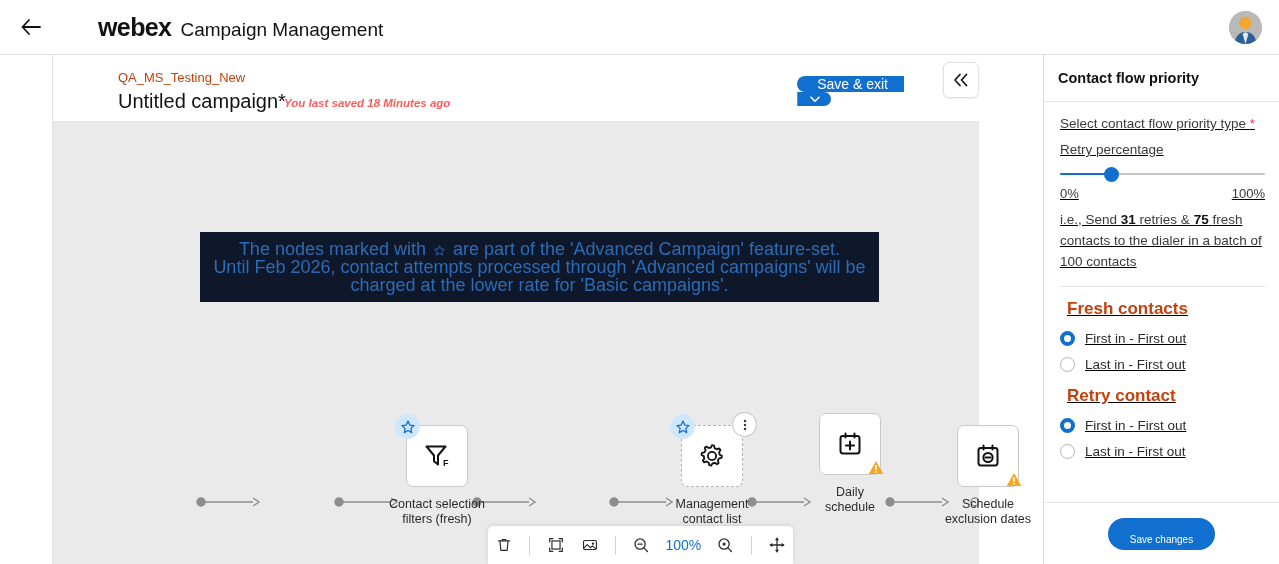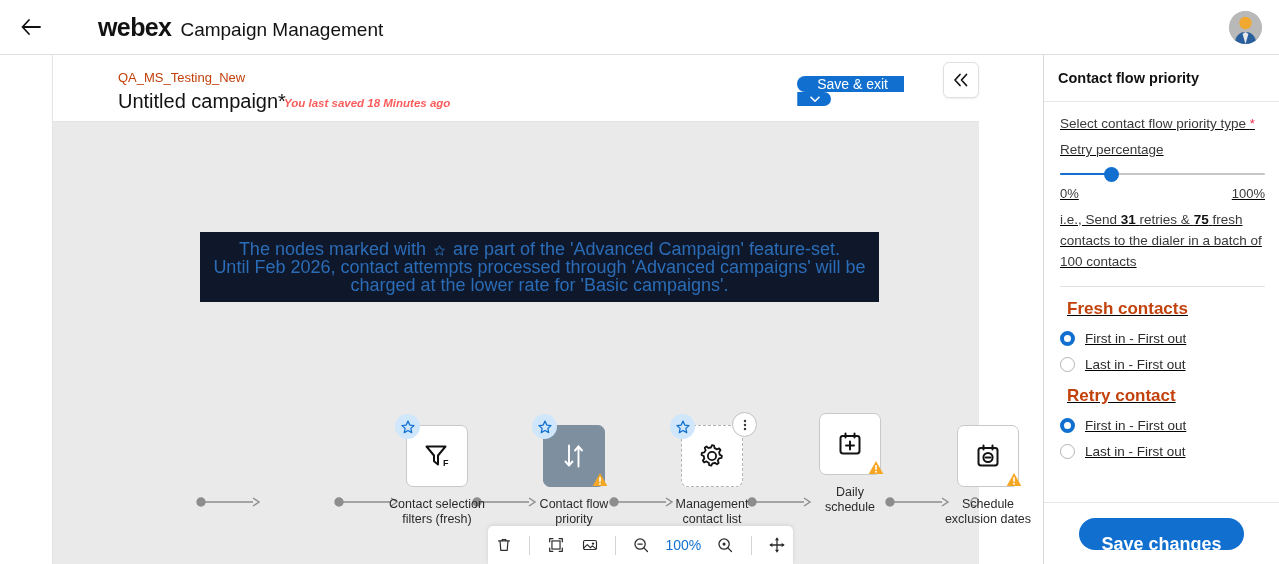--- a/index.html
+++ b/index.html
@@ -199,22 +199,22 @@
     display: flex; align-items: center; justify-content: center; flex: 0 0 auto;
   }
   .radio.checked { border: 4.5px solid #1170cf; }
   .radio-label { font-size: 13.5px; color: #2b2b2b; }
   .rp-footer {
     height: 62px; border-top: 1px solid #e6e6e6;
     display: flex; align-items: center; justify-content: center;
   }
   .save-changes {
     background: #1170cf; color: #fff; border: none; border-radius: 17px;
-    height: 32px; padding: 16px 22px; font-size: 18px; cursor: pointer;
-    font-family: "Liberation Sans", sans-serif; font-weight: bold;
+    height: 32px; padding: 16px 22px; font-size: 10px; cursor: pointer;
+    font-family: "Liberation Sans", sans-serif; font-weight: normal;
   }
 </style>
 </head>
 <body>
 
 <div class="app">
 
   <div class="topbar">
     <div class="back-btn">
       <svg width="24" height="24" viewBox="0 0 24 24">
@@ -308,42 +308,20 @@
           </div>
           <svg width="32" height="32" viewBox="0 0 32 32">
             <path d="M5.5 6.5 h19 l-7.5 9 v9 l-4 -3.2 v-5.8 Z" fill="none" stroke="#121212" stroke-width="2" stroke-linejoin="round"></path>
             <text x="22" y="26" font-family="Liberation Sans, sans-serif" font-size="9" font-weight="bold" fill="#121212">F</text>
           </svg>
         </div>
         <div class="node-label">Contact selection</div>
         <div class="node-sublabel">filters (fresh)</div>
       </div>
 
-      <div class="node-wrap" style="left:455px;top:303px">
-        <div class="node-box selected">
-          <div class="star-badge">
-            <svg width="16" height="16" viewBox="0 0 24 24">
-              <path d="M12 3.2 L14.7 9.1 L21 9.8 L16.3 14.1 L17.6 20.4 L12 17.2 L6.4 20.4 L7.7 14.1 L3 9.8 L9.3 9.1 Z" fill="none" stroke="#1170cf" stroke-width="1.9" stroke-linejoin="round"></path>
-            </svg>
-          </div>
-          <svg width="30" height="30" viewBox="0 0 30 30">
-            <path d="M10 4.5 v20 M10 24.5 L6.5 20.5 M10 24.5 L13.5 20.5" fill="none" stroke="#fff" stroke-width="1.9" stroke-linecap="round" stroke-linejoin="round"></path>
-            <path d="M19.5 25.5 v-20 M19.5 5.5 L16 9.5 M19.5 5.5 L23 9.5" fill="none" stroke="#fff" stroke-width="1.9" stroke-linecap="round" stroke-linejoin="round"></path>
-          </svg>
-          <div class="warn-badge">
-            <svg width="16" height="15" viewBox="0 0 16 15">
-              <path d="M8 1 L15.3 14 H0.7 Z" fill="#f5a623"></path>
-              <rect x="7.2" y="5" width="1.6" height="5" rx="0.7" fill="#fff"></rect>
-              <circle cx="8" cy="11.7" r="0.95" fill="#fff"></circle>
-            </svg>
-          </div>
-        </div>
-        <div class="node-label">Contact flow</div>
-        <div class="node-sublabel">priority</div>
-      </div>
 
       <div class="node-wrap" style="left:593px;top:303px">
         <div class="node-box dashed">
           <div class="star-badge">
             <svg width="16" height="16" viewBox="0 0 24 24">
               <path d="M12 3.2 L14.7 9.1 L21 9.8 L16.3 14.1 L17.6 20.4 L12 17.2 L6.4 20.4 L7.7 14.1 L3 9.8 L9.3 9.1 Z" fill="none" stroke="#1170cf" stroke-width="1.9" stroke-linejoin="round"></path>
             </svg>
           </div>
           <div class="kebab-badge">
             <svg width="14" height="14" viewBox="0 0 14 14">

